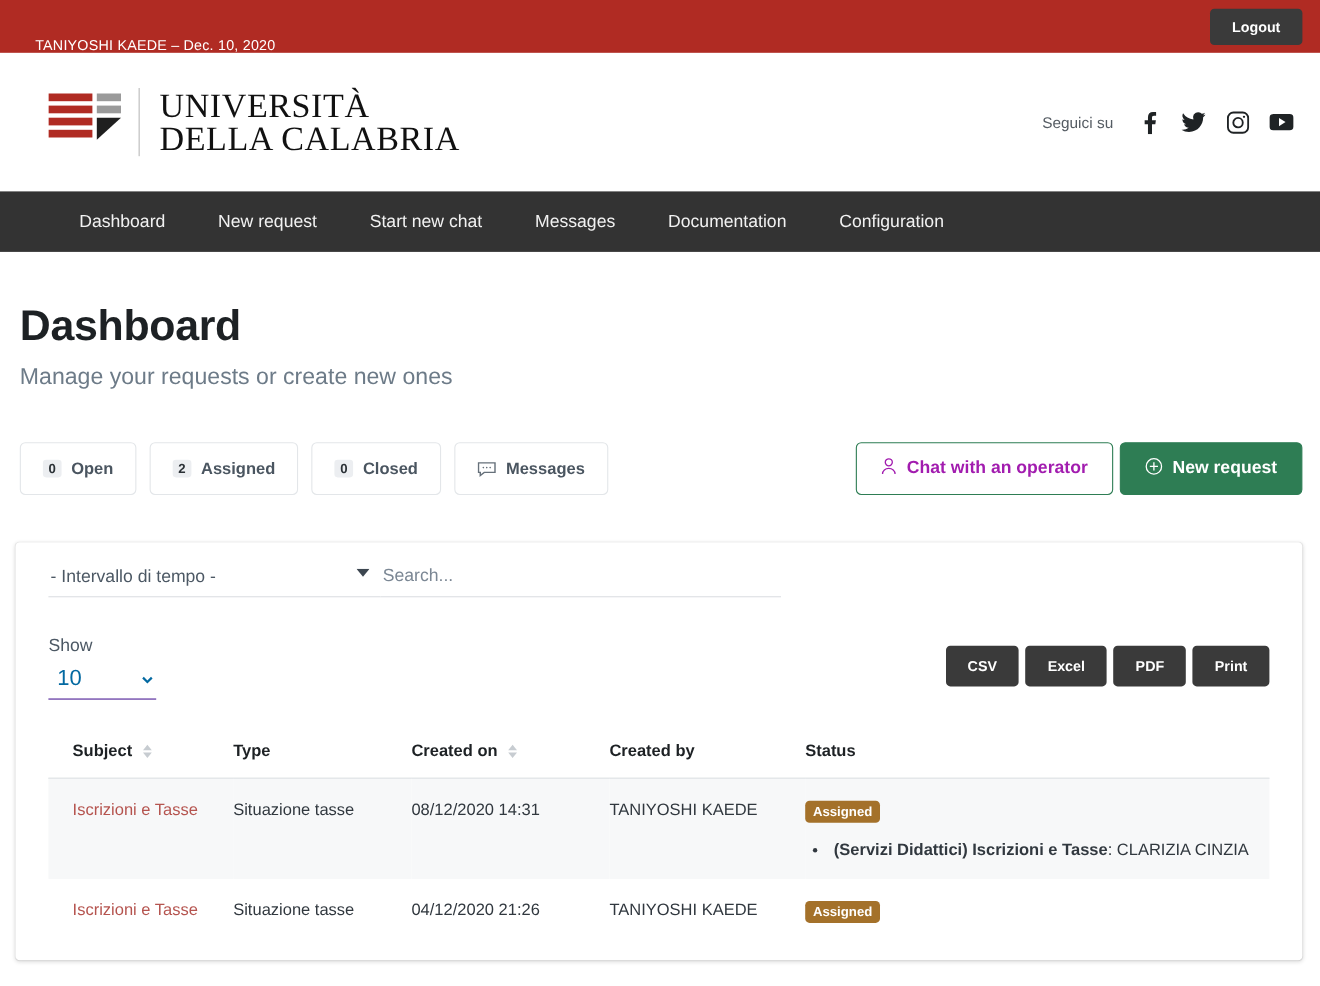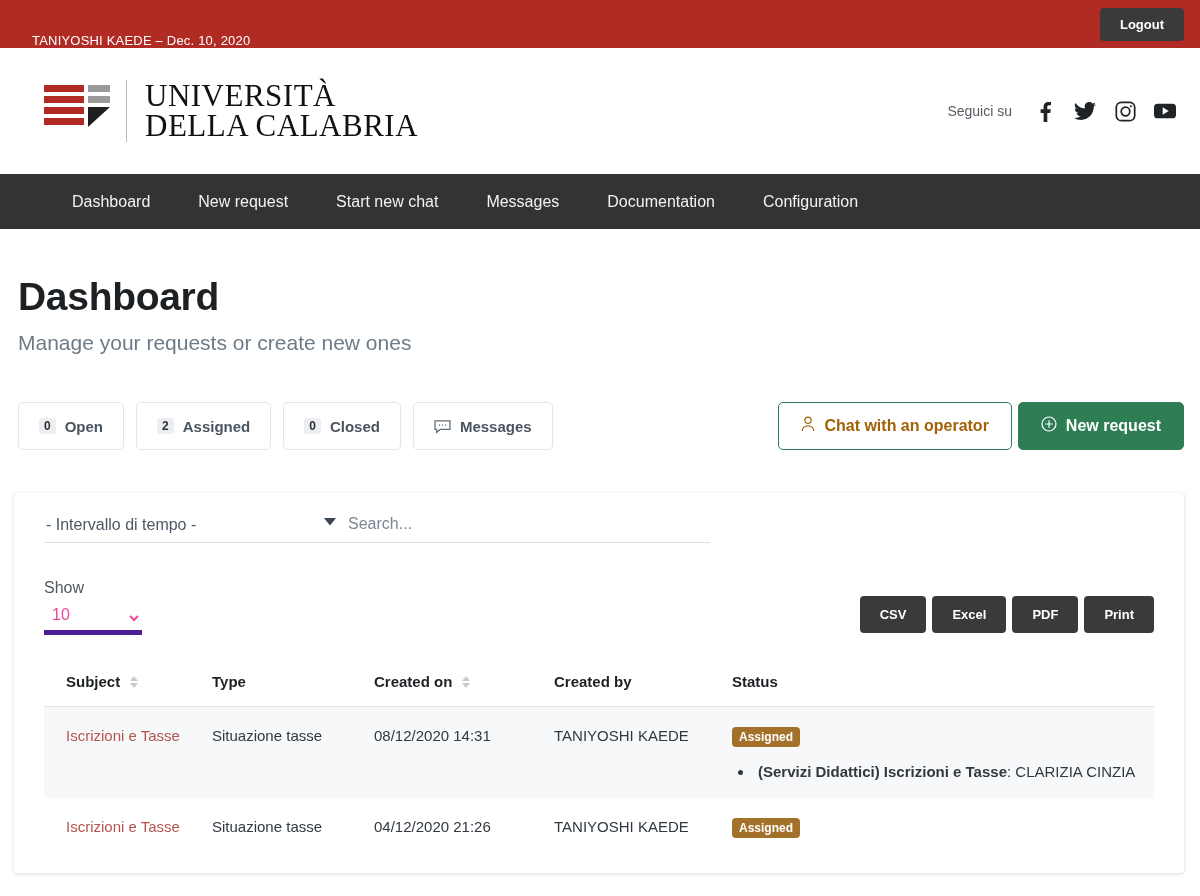--- a/index.html
+++ b/index.html
@@ -153,21 +153,21 @@
 
   .right-actions {
     margin-left: auto;
     display: flex;
     gap: 6px;
   }
   .btn-outline-green {
     background: #ffffff;
     border: 1px solid #2e7d54;
     border-radius: 5px;
-    color: #a16207;
+    color: #a21caf;
     height: 48px;
     display: flex;
     align-items: center;
     gap: 9px;
     padding: 0 22px;
     font-size: 16px;
     font-weight: bold;
     cursor: pointer;
   }
   .btn-green {
@@ -235,34 +235,34 @@
   }
   .show-label {
     font-size: 16px;
     color: #4c5864;
     margin-bottom: 4px;
   }
   .show-block { display: flex; flex-direction: column; }
   .show-select {
     width: 98px;
     border: none;
-    border-bottom: 5px solid #4c1d95;
+    border-bottom: 1px solid #4c1d95;
     background: transparent;
     font-family: "Liberation Sans", sans-serif;
-    font-size: 16px;
-    color: #ec4899;
+    font-size: 20px;
+    color: #0369a1;
     padding: 4px 0 6px 4px;
     cursor: pointer;
   }
 
   .exports {
     margin-left: auto;
     display: flex;
     gap: 6px;
-    margin-bottom: 2px;
+    margin-bottom: 12px;
   }
   .export-btn {
     background: #3a3a3a;
     color: #ffffff;
     border: none;
     border-radius: 4px;
     font-family: "Liberation Sans", sans-serif;
     font-size: 13px;
     font-weight: bold;
     padding: 11px 20px;

